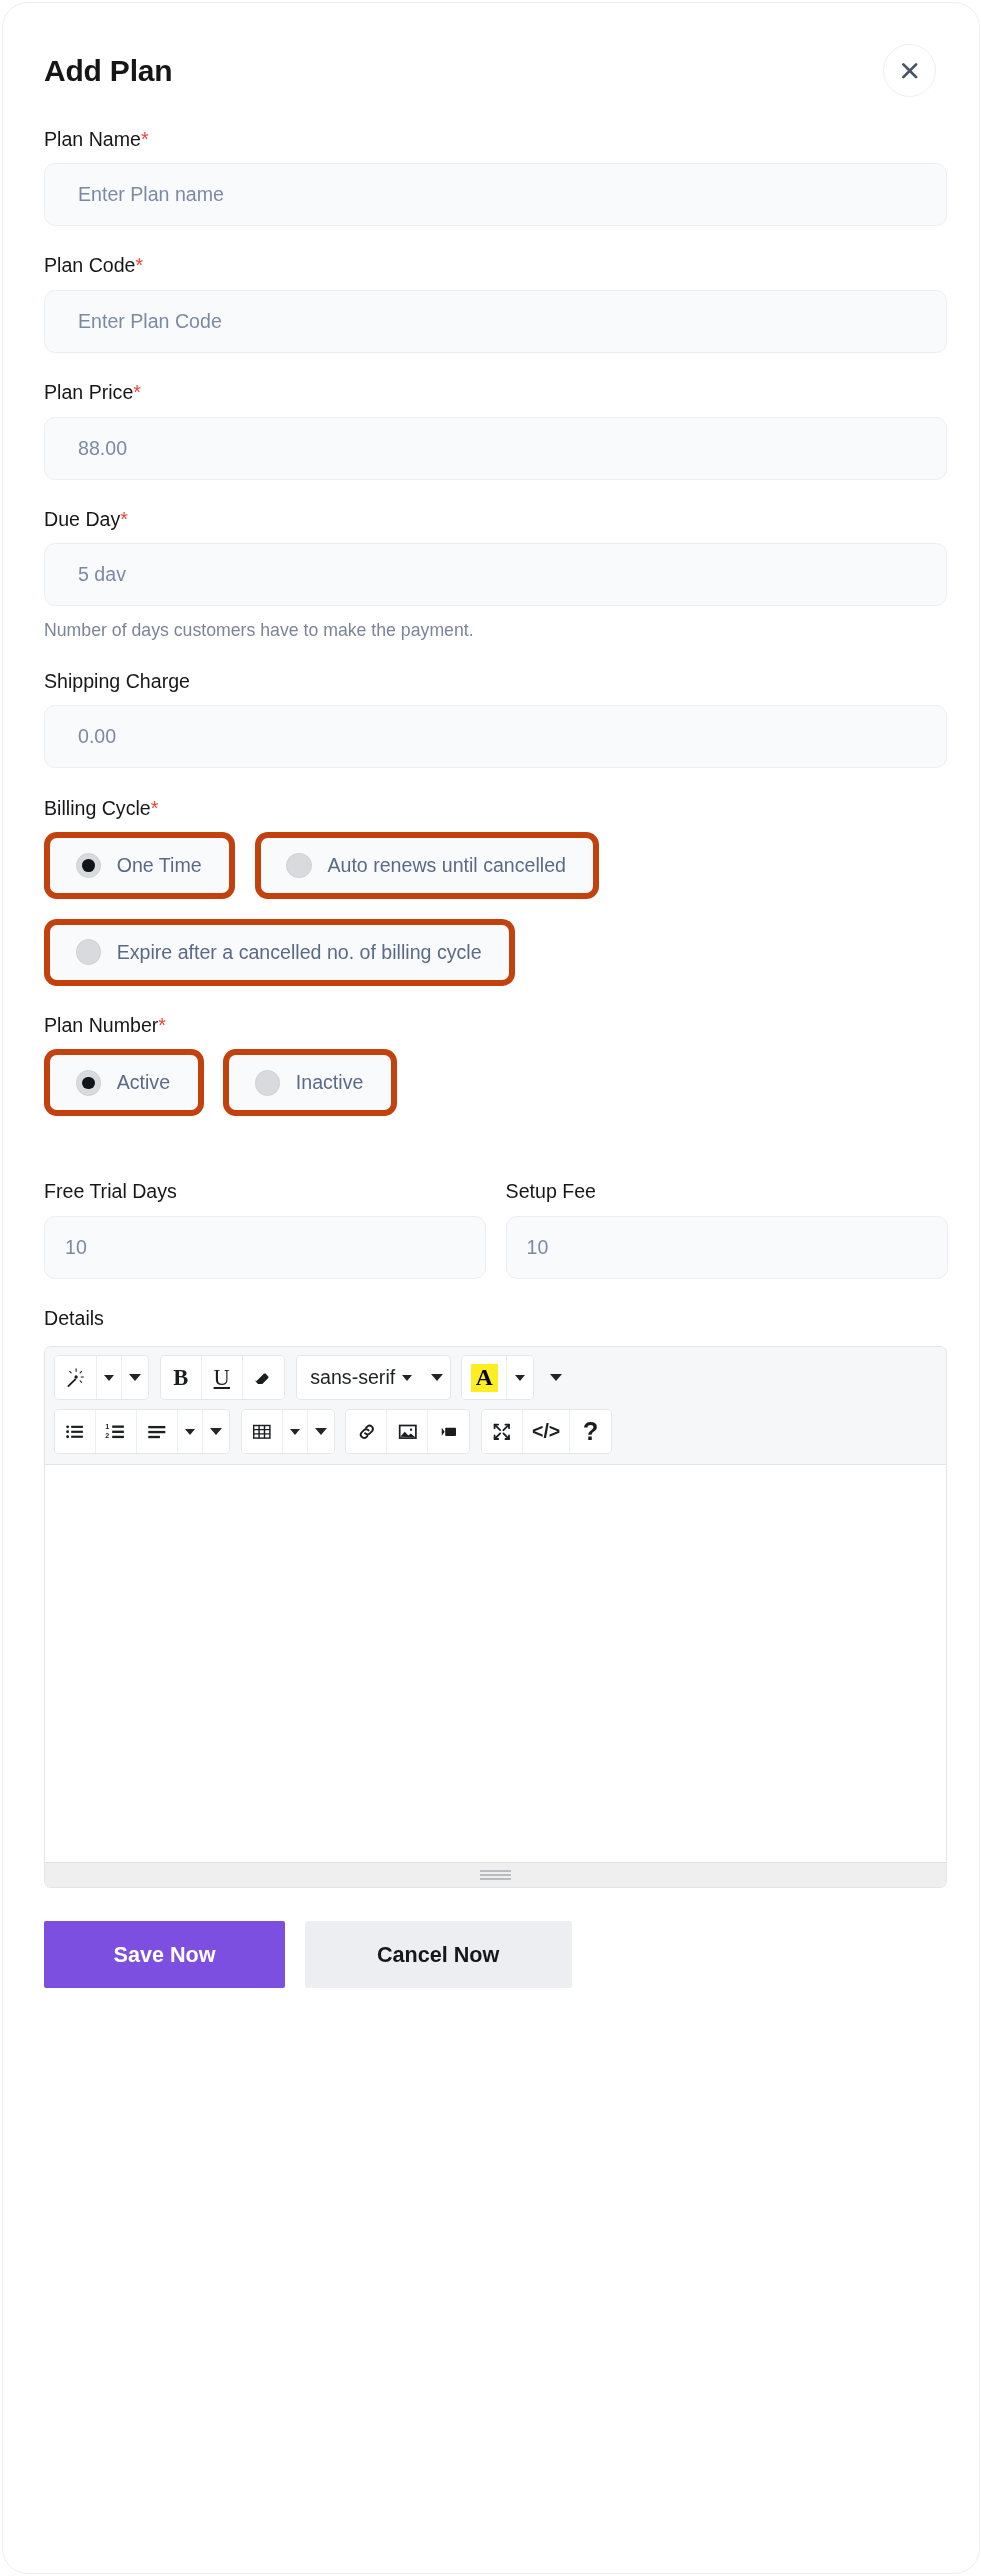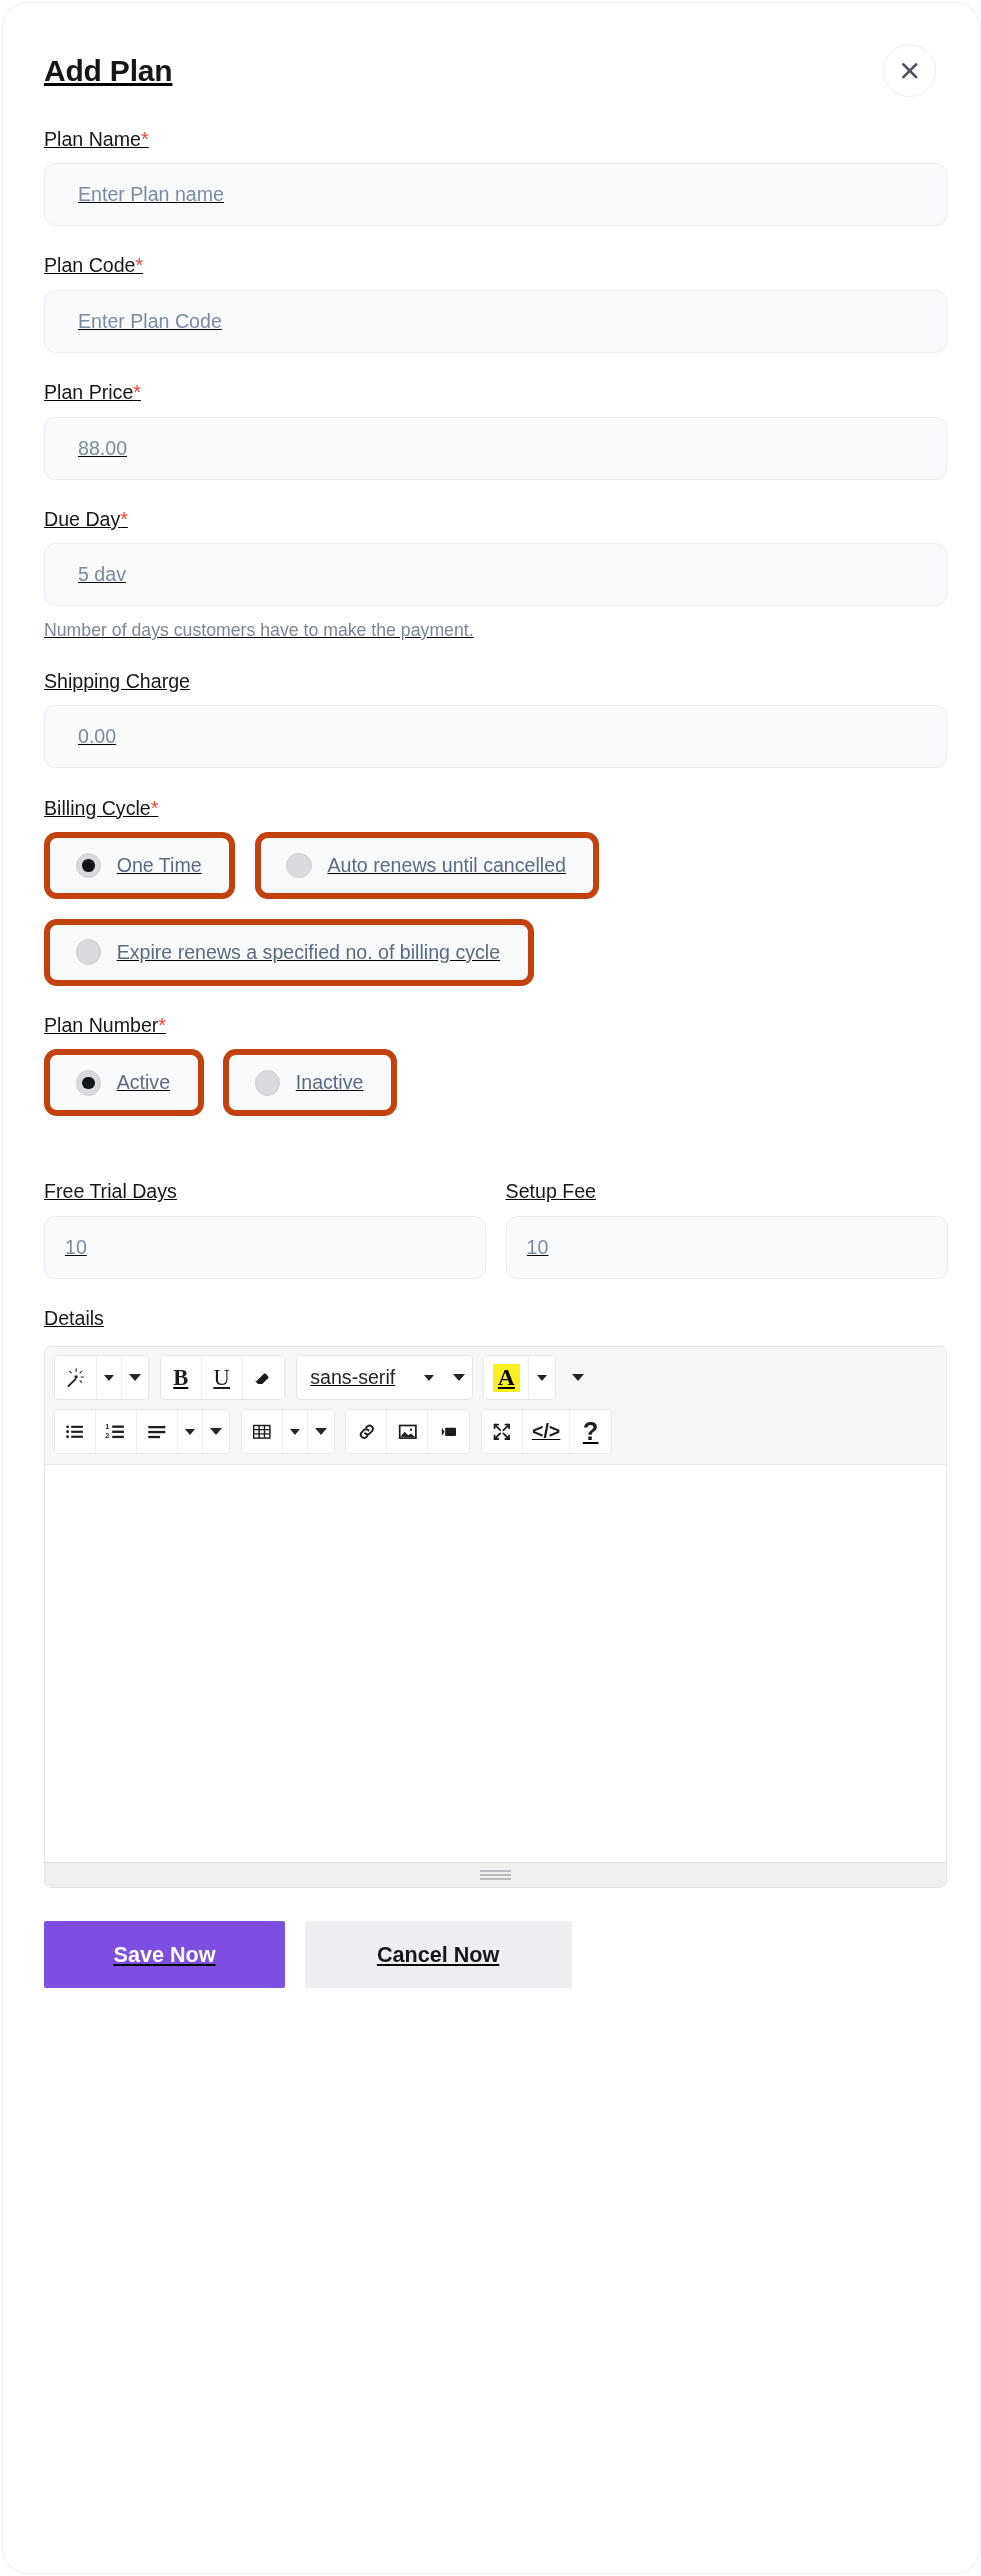--- a/index.html
+++ b/index.html
@@ -12,21 +12,20 @@
   body { width: 982px; height: 2576px; overflow: hidden; }
 
   .card {
     position: absolute;
     left: 2px; top: 2px;
     width: 978px; height: 2572px;
     background: #ffffff;
     border: 1px solid #eceef3;
     border-radius: 25.5px;
     overflow: hidden;
-    text-decoration: underline;
   }
   .inner { padding: 39px 41px 0 41px; }
 
   
   .header {
     display: flex; align-items: center; justify-content: space-between;
     height: 57px;
   }
   .modal-title {
     font-size: 30px; font-weight: 700; color: #161616;
@@ -148,21 +147,21 @@
   .caret.sm {
     border-left-width: 5.9px; border-right-width: 5.9px; border-top-width: 6.9px;
   }
   .caret-out {
     display: flex; align-items: center; justify-content: center;
     width: 23.6px; height: 43px; cursor: pointer; background: transparent;
     border: none;
   }
   .tb-font {
     min-width: 126px; height: 43px;
-    display: flex; align-items: center; gap: 29px;
+    display: flex; align-items: center; gap: 7px;
     padding: 0 11.8px 0 13.7px;
     font-family: "Liberation Sans", sans-serif;
     font-size: 19.6px; color: #1f2123;
     background: #fff; border: none; cursor: pointer;
   }
   .hl-A {
     display: inline-flex; align-items: center; justify-content: center;
     width: 26.5px; height: 27.5px; background: #fcee21;
     font-family: "Liberation Serif", serif; font-weight: 700;
     font-size: 23.6px; color: #000; line-height: 1;
@@ -244,21 +243,21 @@
           <span class="radio-label">One Time</span>
         </div>
         <div class="radio-pill">
           <span class="radio-dot"></span>
           <span class="radio-label">Auto renews until cancelled</span>
         </div>
       </div>
       <div class="radio-row" style="margin-top:19.6px">
         <div class="radio-pill">
           <span class="radio-dot"></span>
-          <span class="radio-label">Expire renews a specified no. of billing cycle</span>
+          <span class="radio-label">Expire after a cancelled no. of billing cycle</span>
         </div>
       </div>
     </div>
 
     <div class="field">
       <label class="flabel"><span>Plan Number</span><span class="req">*</span></label>
       <div class="radio-row">
         <div class="radio-pill">
           <span class="radio-dot on"></span>
           <span class="radio-label">Active</span>

